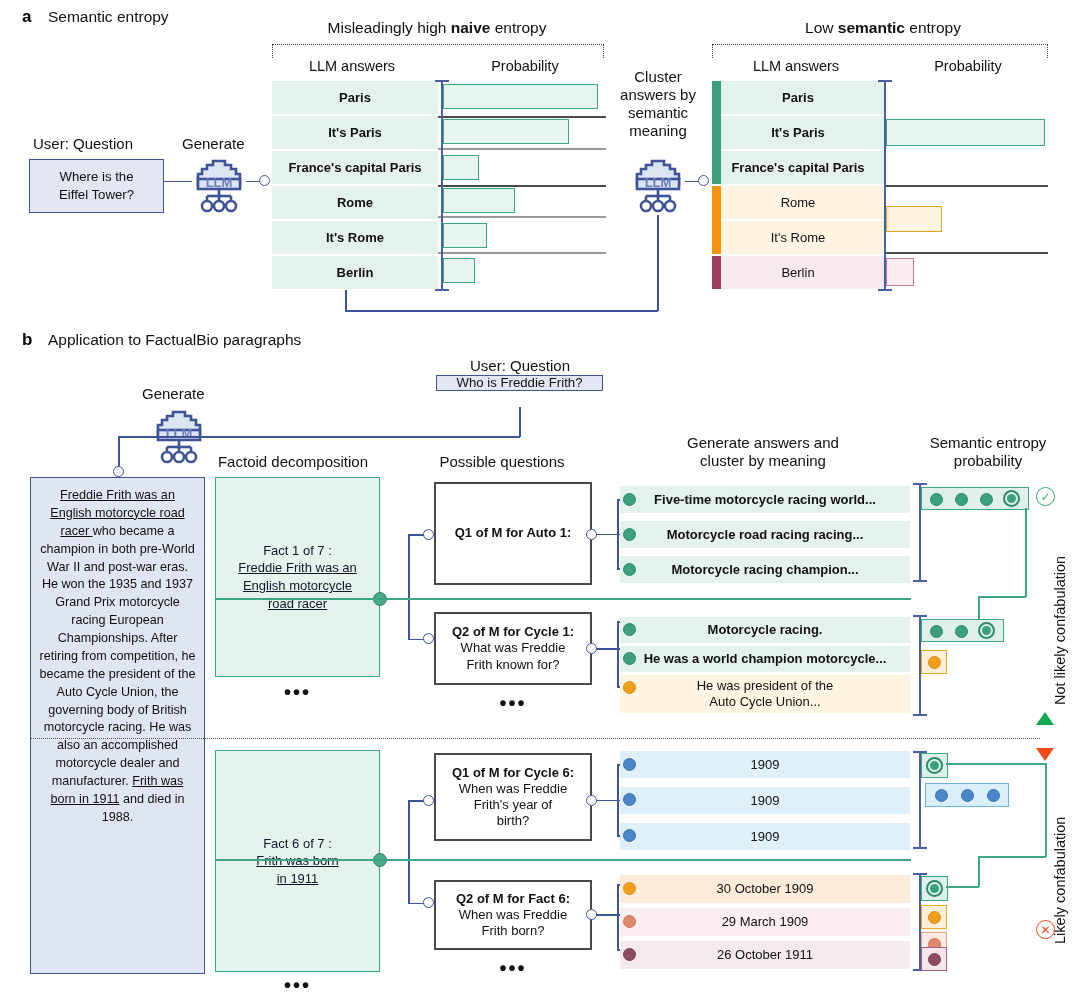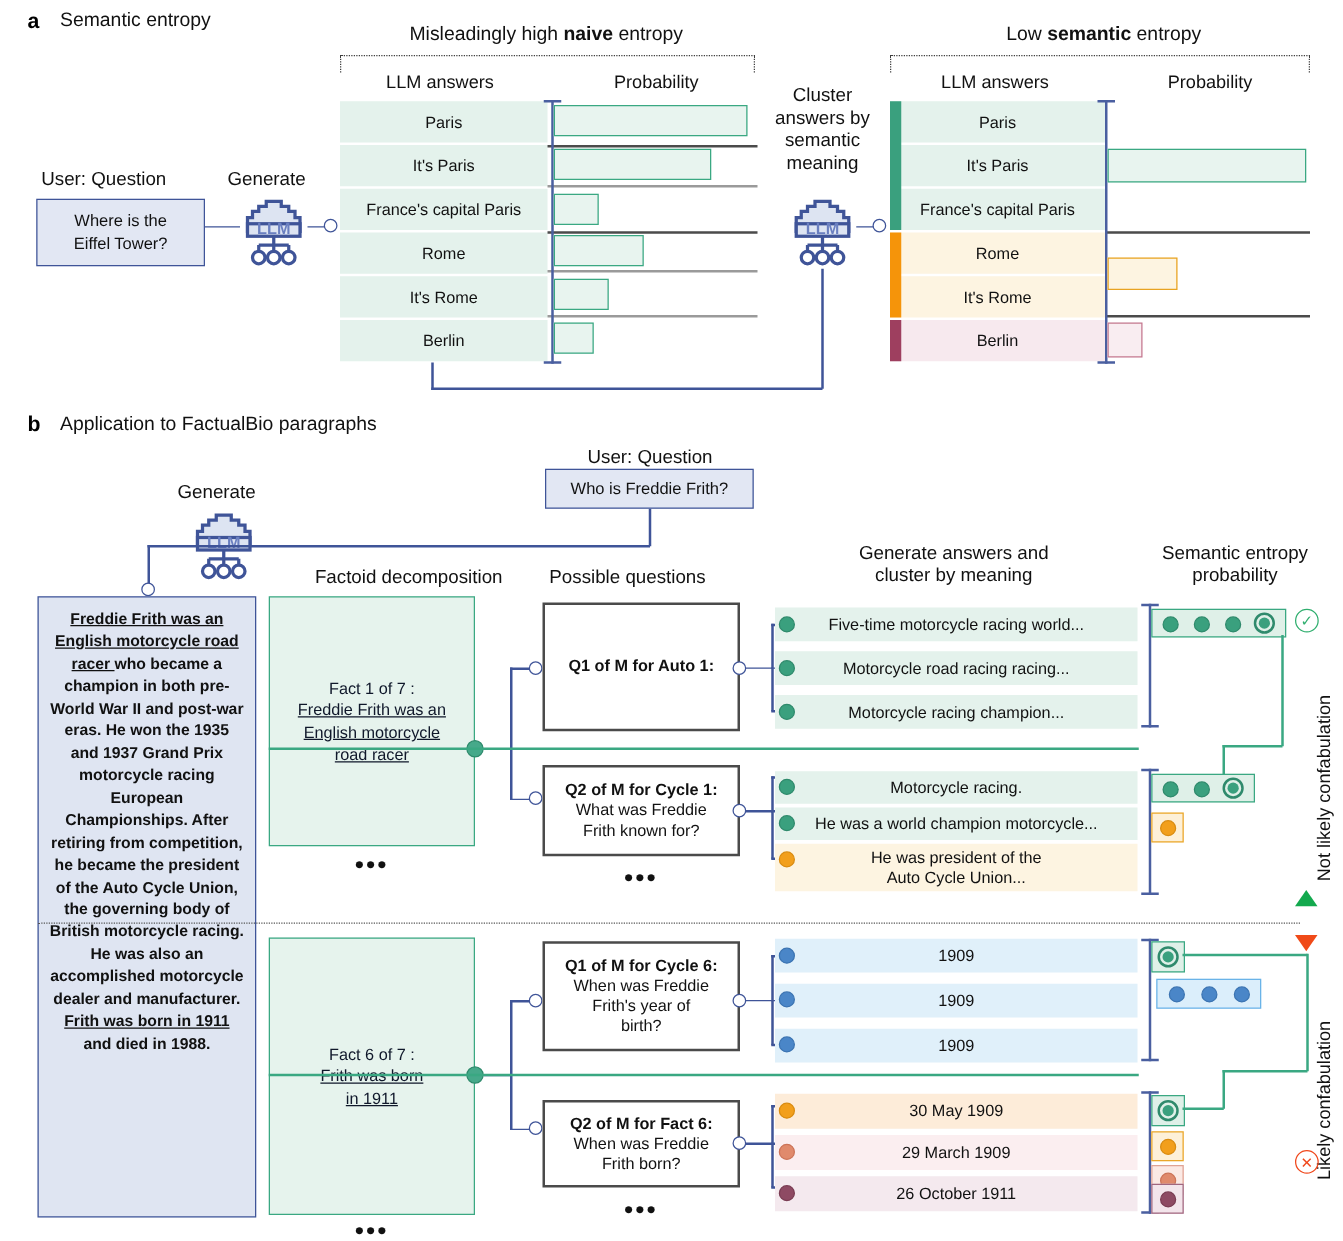--- a/index.html
+++ b/index.html
@@ -24,21 +24,21 @@
     background:#e2e7f3;border:1.6px solid #3f5498;
     font-size:13.2px;color:#111;display:flex;align-items:center;
     justify-content:center;text-align:center;line-height:1.35;
   }
 
   
   .arow{
     display:flex;align-items:center;justify-content:center;
     font-size:13px;color:#111;text-align:center;line-height:1.2;
   }
-  .g-row{background:#e4f2ec;}
+  .g-row{background:#e4f2ec;font-weight:bold;}
   .o-row{background:#fdf4e1;}
   .m-row{background:#f7e9ee;}
   .b-row{background:#e0f0fa;}
   .p-row{background:#fbeef0;}
   .pk-row{background:#f4e9ee;}
   .or2-row{background:#fdecd9;}
 
   
   .hline{background:#4b4b4b;height:1.5px;}
   .hline-g{background:#9a9a9a;height:1.5px;}
@@ -307,34 +307,34 @@
         <path d="M43 41 L43 46"></path>
       <circle cx="19" cy="51" r="5" fill="#fff"></circle>
         <circle cx="31" cy="51" r="5" fill="#fff"></circle>
         <circle cx="43" cy="51" r="5" fill="#fff"></circle>
     </g>
     <text x="31" y="32" font-family="Liberation Sans, sans-serif" font-size="13" font-weight="bold" fill="#6a7fc0" text-anchor="middle">LLM</text>
   </svg>
 </div>
 
 <div class="abs" style="left:470px;top:357px;font-size:15px;">User: Question</div>
-<div class="abs qbox" style="left:436px;top:375px;width:167px;height:32px;">
+<div class="abs qbox" style="left:436px;top:375px;width:167px;height:16px;">
   <span>Who is Freddie Frith?</span>
 </div>
 <div class="ln ln-v" style="left:519px;top:407px;height:30px;"></div>
 <div class="ln ln-h" style="left:118px;top:436px;width:402px;"></div>
 <div class="ln ln-v" style="left:118px;top:436px;height:32px;"></div>
 <div class="knob" style="left:113px;top:466px;"></div>
 
-<div class="abs sec-head" style="left:226px;top:453px;width:176px;text-align:right;">Factoid decomposition</div>
+<div class="abs sec-head" style="left:205px;top:453px;width:176px;">Factoid decomposition</div>
 <div class="abs sec-head" style="left:412px;top:453px;width:180px;">Possible questions</div>
 <div class="abs sec-head" style="left:622px;top:434px;width:282px;">Generate answers and<br>cluster by meaning</div>
 <div class="abs sec-head" style="left:908px;top:434px;width:160px;">Semantic entropy<br>probability</div>
 
-<div class="abs" style="left:30px;top:477px;width:175px;height:497px;background:#dfe5f2;border:1.8px solid #3f5498;font-weight:bold;">
+<div class="abs" style="left:30px;top:477px;width:175px;height:497px;background:#dfe5f2;border:1.8px solid #3f5498;">
   <div style="padding:9px 8px;font-size:12.6px;line-height:1.42;text-align:center;color:#111;"><span class="u">Freddie Frith was an English motorcycle road racer </span>who became a champion in both pre-World War II and post-war eras. He won the 1935 and 1937 Grand Prix motorcycle racing European Championships. After retiring from competition, he became the president of the Auto Cycle Union, the governing body of British motorcycle racing. He was also an accomplished motorcycle dealer and manufacturer. <span class="u">Frith was born in 1911</span> and died in 1988.</div>
 </div>
 
 <div class="abs factbx" style="left:215px;top:477px;width:165px;height:200px;">
   <div>Fact 1 of 7 :<br><span class="u">Freddie Frith was an</span><br><span class="u">English motorcycle</span><br><span class="u">road racer</span></div>
 </div>
 <div class="abs ellipsis" style="left:215px;top:686px;width:165px;">•••</div>
 <div class="dot dot-fact" style="left:373px;top:592px;"></div>
 
 <div class="ln ln-h" style="left:387px;top:598.5px;width:22px;"></div>
@@ -497,21 +497,21 @@
 </div>
 <div class="abs ellipsis" style="left:434px;top:962px;width:158px;">•••</div>
 <div class="knob" style="left:586px;top:909px;"></div>
 <div class="ln ln-h" style="left:596px;top:914px;width:22px;"></div>
 <div class="ln ln-v" style="left:617px;top:884px;height:66px;"></div>
 <div class="ln ln-h" style="left:617px;top:884px;width:12px;"></div>
 <div class="ln ln-h" style="left:617px;top:914px;width:12px;"></div>
 <div class="ln ln-h" style="left:617px;top:949px;width:12px;"></div>
 
 <div class="abs arow or2-row" style="left:620px;top:875px;width:290px;height:28px;">
-    <span>30 May 1909</span>
+    <span>30 October 1909</span>
   </div>
 <div class="abs arow p-row" style="left:620px;top:908px;width:290px;height:28px;">
     <span>29 March 1909</span>
   </div>
 <div class="abs arow pk-row" style="left:620px;top:941px;width:290px;height:28px;">
     <span>26 October 1911</span>
   </div>
 <div class="dot dot-o" style="left:623px;top:882px;"></div>
 <div class="dot dot-s" style="left:623px;top:915px;"></div>
 <div class="dot dot-m" style="left:623px;top:948px;"></div>

